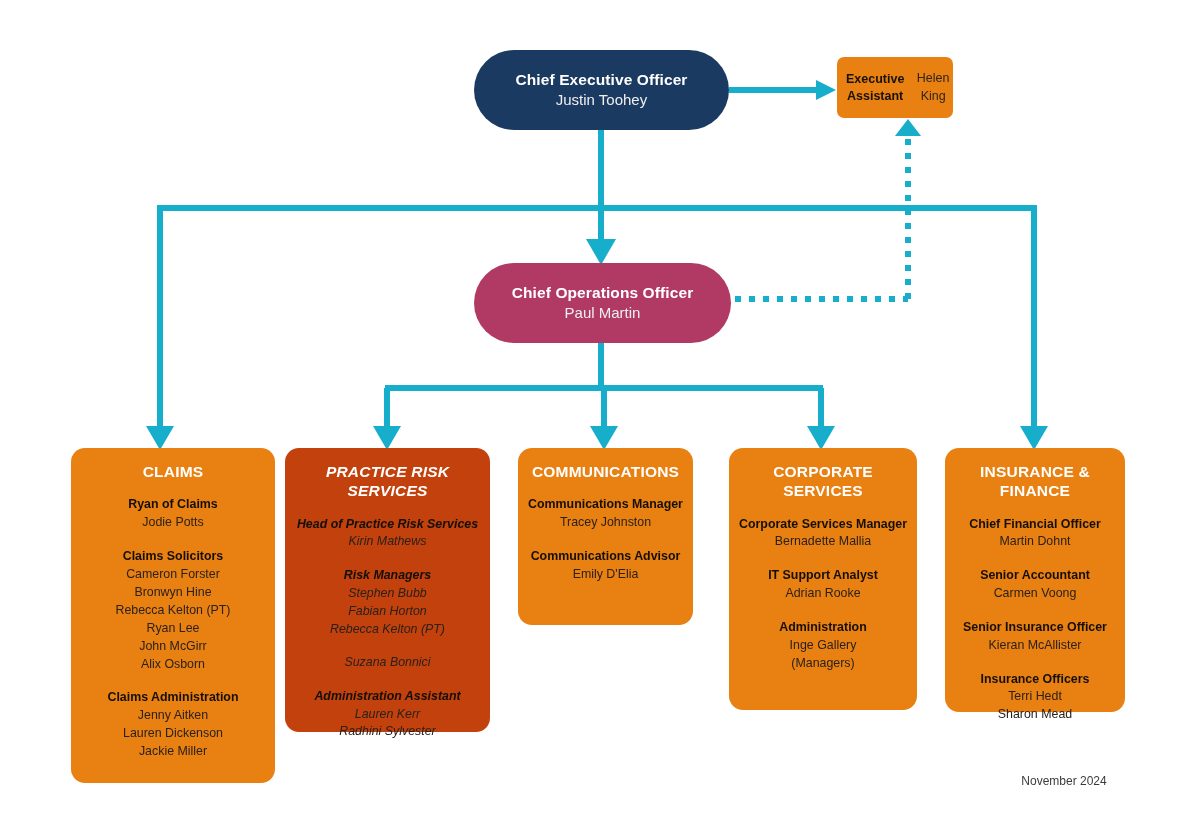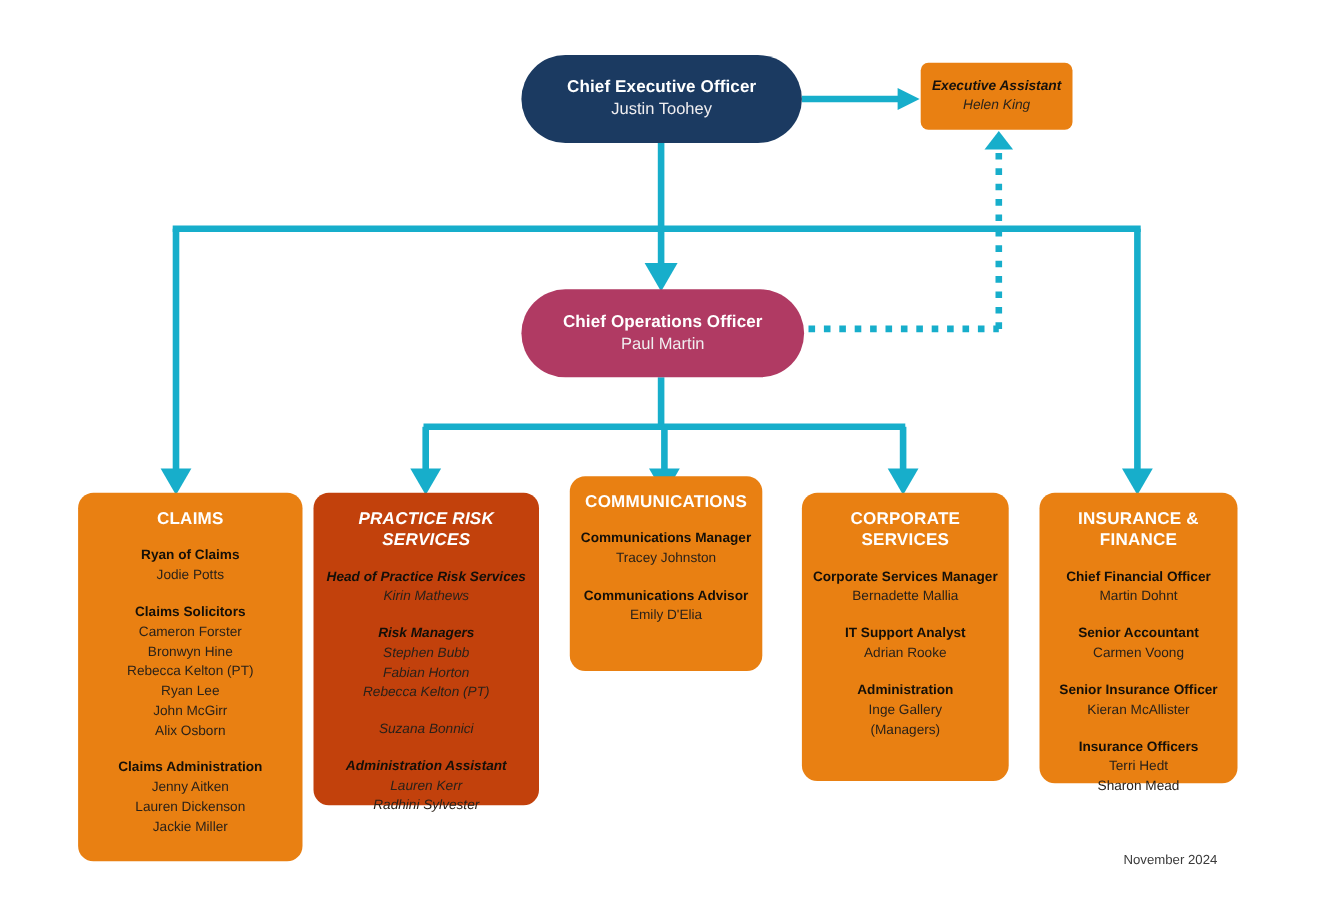--- a/index.html
+++ b/index.html
@@ -63,30 +63,29 @@
     top: 263px;
     width: 257px;
     height: 80px;
   }
 
   
   #node-ea {
     position: absolute;
     left: 837px;
     top: 57px;
-    width: 138px;
+    width: 116px;
     height: 61px;
     border-radius: 7px;
     display: flex;
-    flex-direction: column;
+    flex-direction: row;
     align-items: center;
     justify-content: center;
     text-align: center;
     box-sizing: border-box;
-    font-style: italic;
   }
   #node-ea .role {
     font-size: 12.5px;
     font-weight: bold;
     color: #17120c;
     line-height: 1.35;
   }
   #node-ea .person {
     font-size: 12.5px;
     color: #2d241a;
@@ -125,21 +124,21 @@
     line-height: 1.5;
   }
   .group-member {
     font-size: 12.4px;
     color: #2a2119;
     line-height: 1.45;
   }
 
   #dept-claims          { left: 71px;  top: 448px; width: 204px; height: 335px; }
   #dept-practice-risk   { left: 285px; top: 448px; width: 205px; height: 284px; }
-  #dept-communications  { left: 518px; top: 433px; width: 175px; height: 177px; }
+  #dept-communications  { left: 518px; top: 448px; width: 175px; height: 177px; }
   #dept-corporate       { left: 729px; top: 448px; width: 188px; height: 262px; }
   #dept-insurance       { left: 945px; top: 448px; width: 180px; height: 264px; }
 
   
   #footer-date {
     position: absolute;
     left: 1004px;
     top: 774px;
     width: 120px;
     text-align: center;

